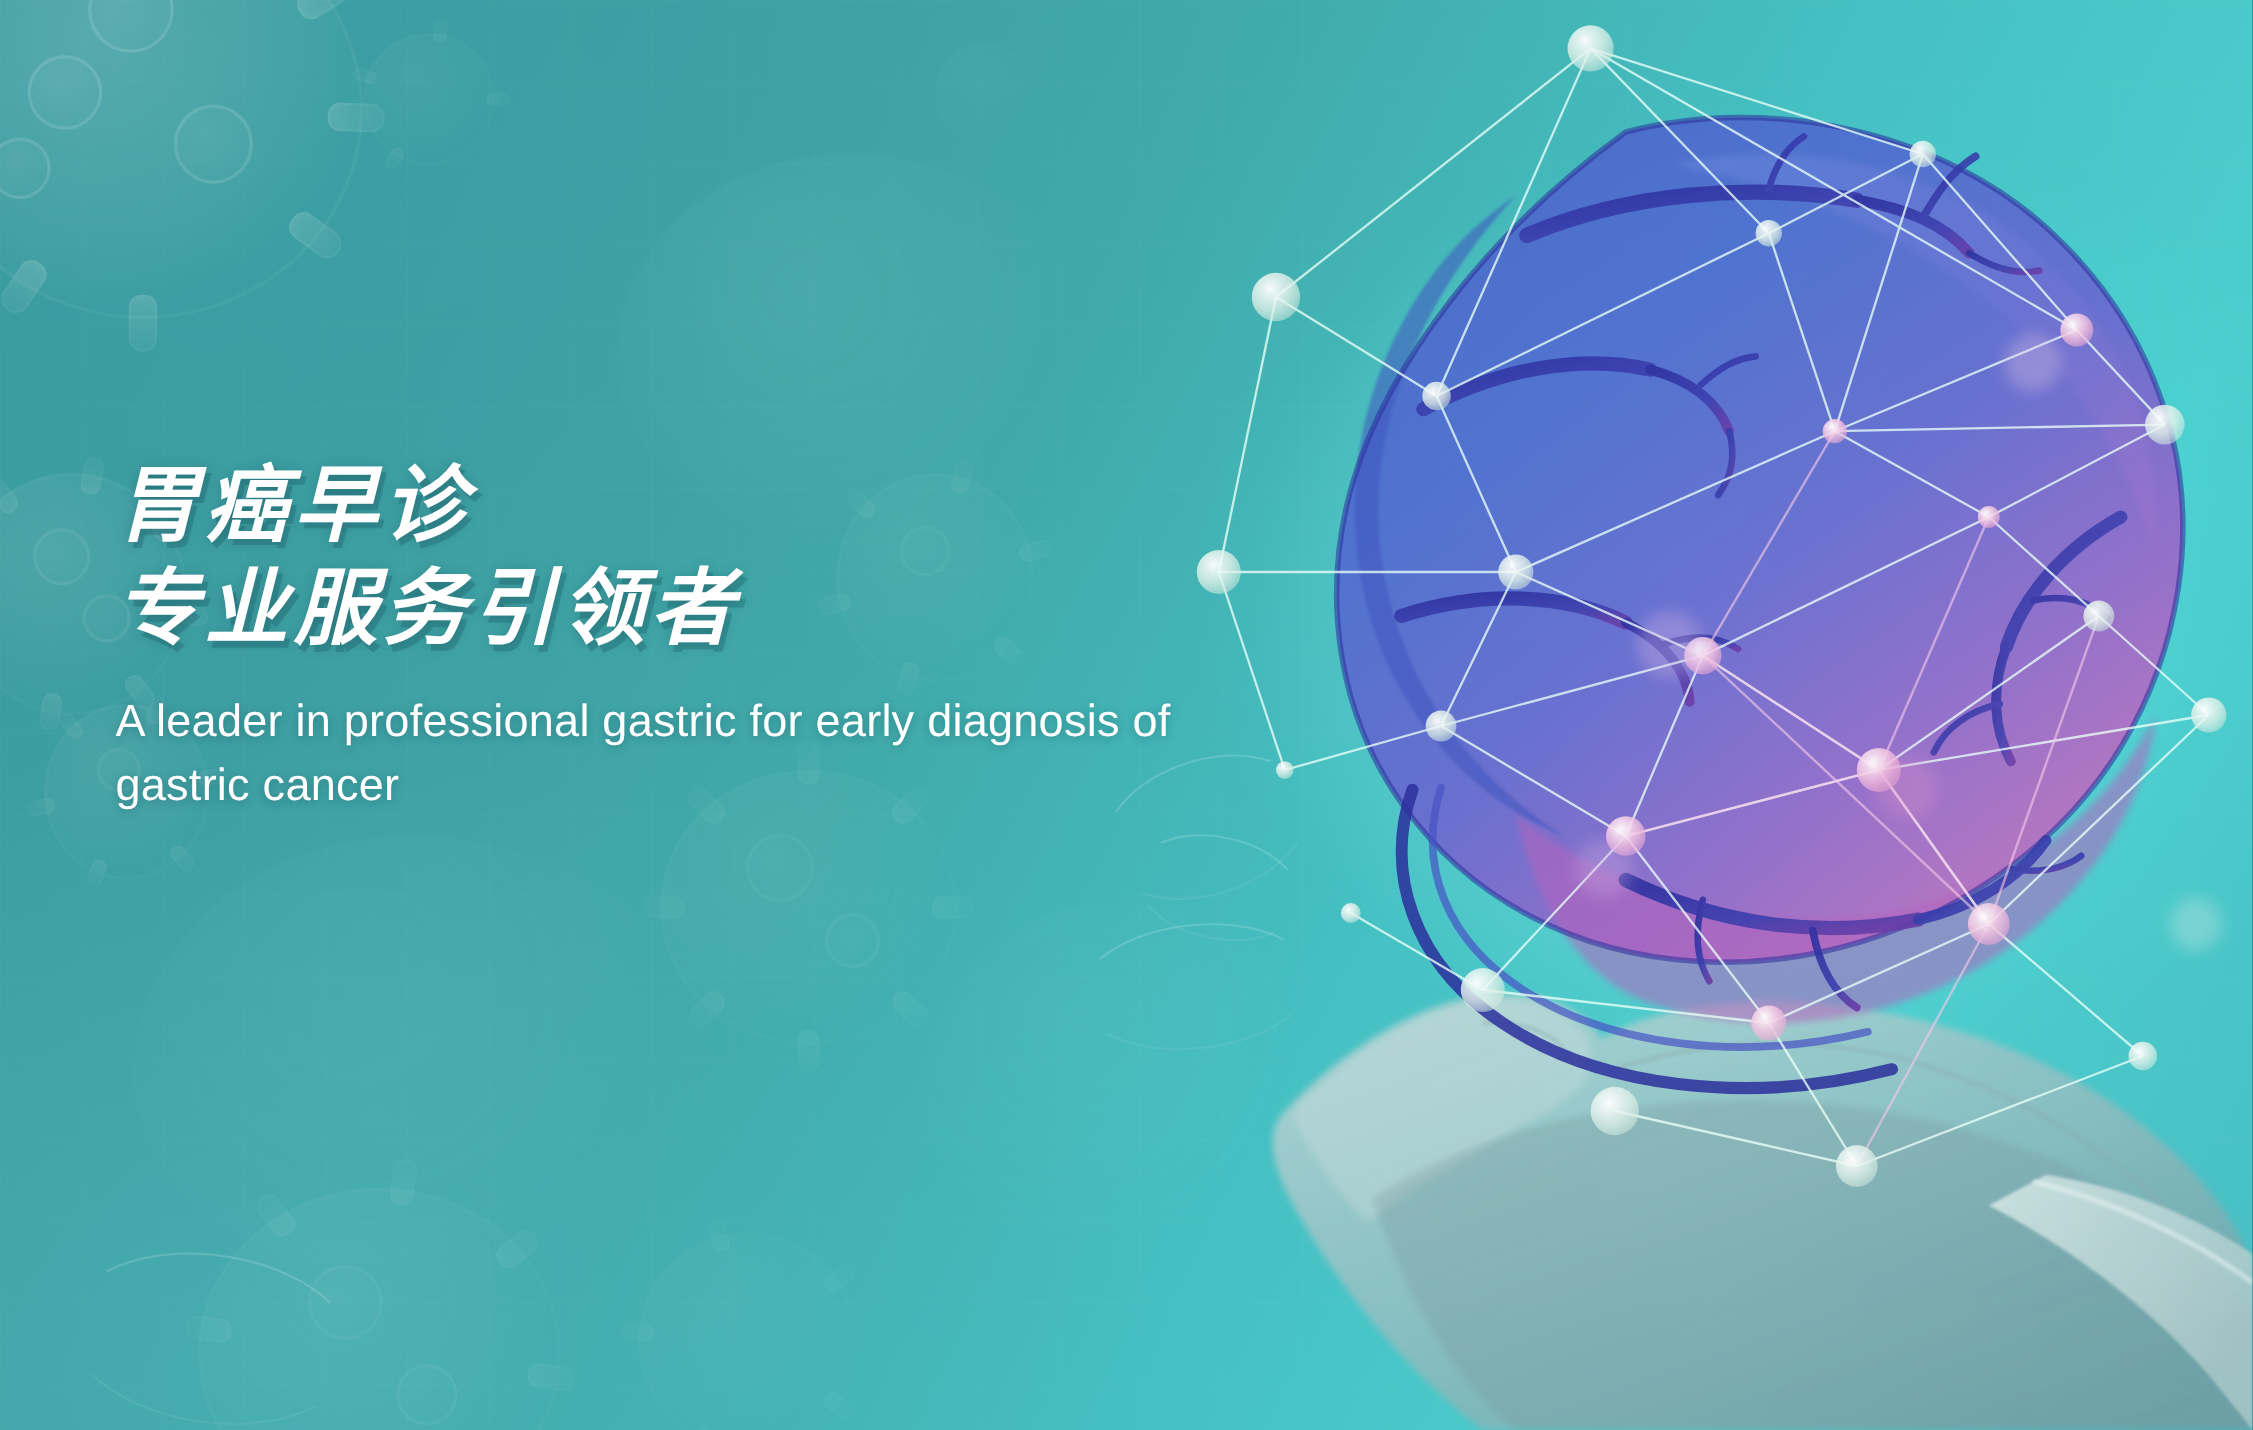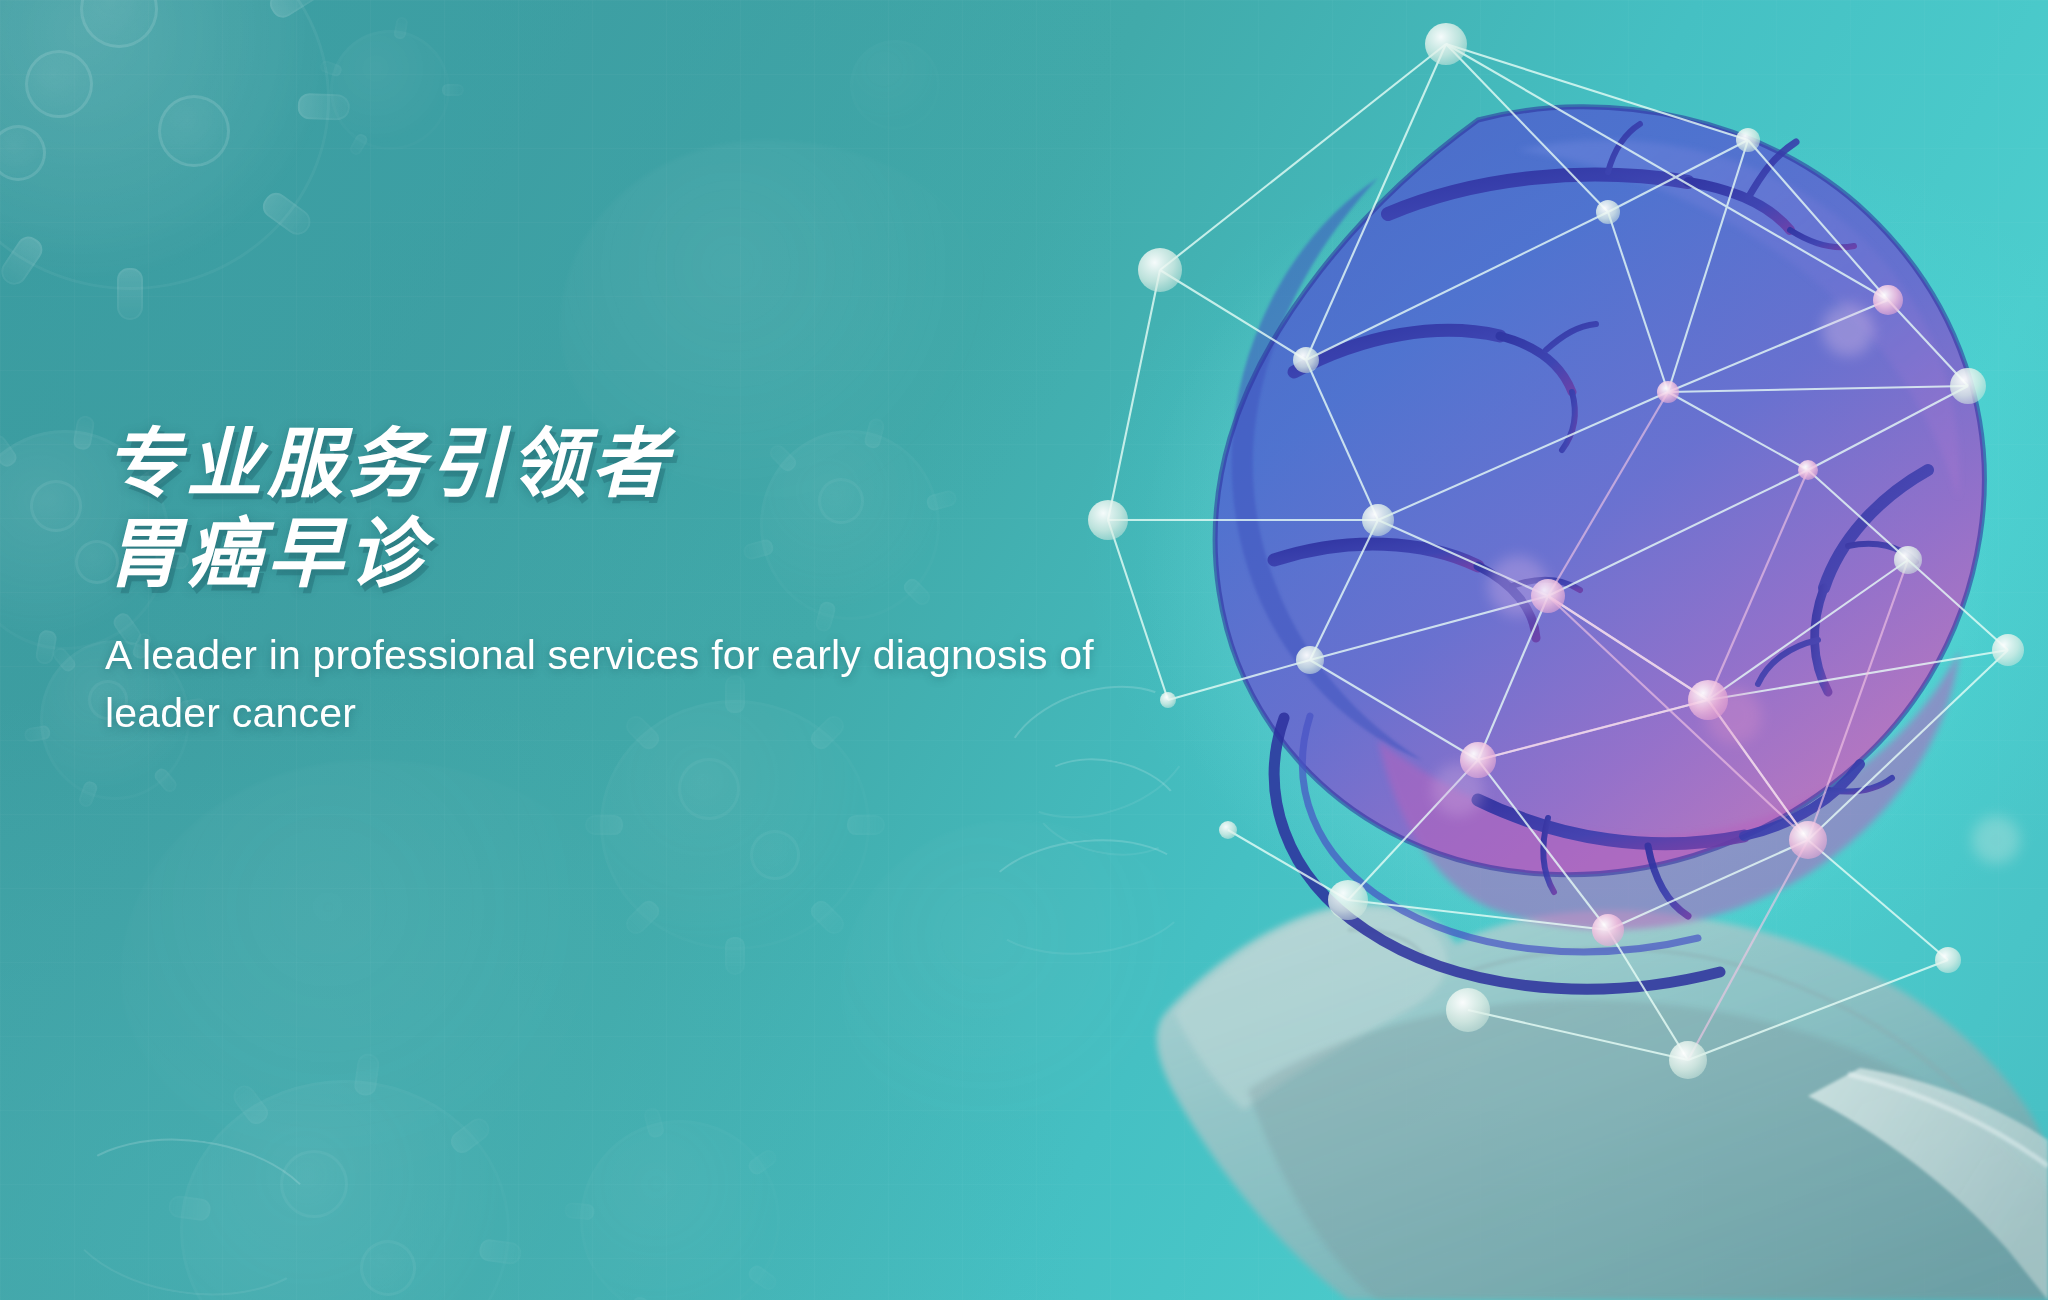--- a/index.html
+++ b/index.html
@@ -465,18 +465,18 @@
           <circle cx="686" cy="716" r="28" fill="#d98fc9"></circle>
           <circle cx="800" cy="330" r="26" fill="#e3c3e8"></circle>
           <circle cx="410" cy="790" r="26" fill="#cfa9e0"></circle>
           <circle cx="948" cy="840" r="24" fill="#cfe9e2"></circle>
         </g>
       </g>
     </svg>
   </div>
 
   <div class="copy">
+    <h1 class="headline l1">胃癌早诊</h1>
     <h1 class="headline l2">专业服务引领者</h1>
-    <h1 class="headline l1">胃癌早诊</h1>
-    <p class="subtitle">A leader in professional services for early diagnosis of leader cancer</p>
+    <p class="subtitle">A leader in professional gastric for early diagnosis of gastric cancer</p>
   </div>
 
 </div>
 
 </body></html>

